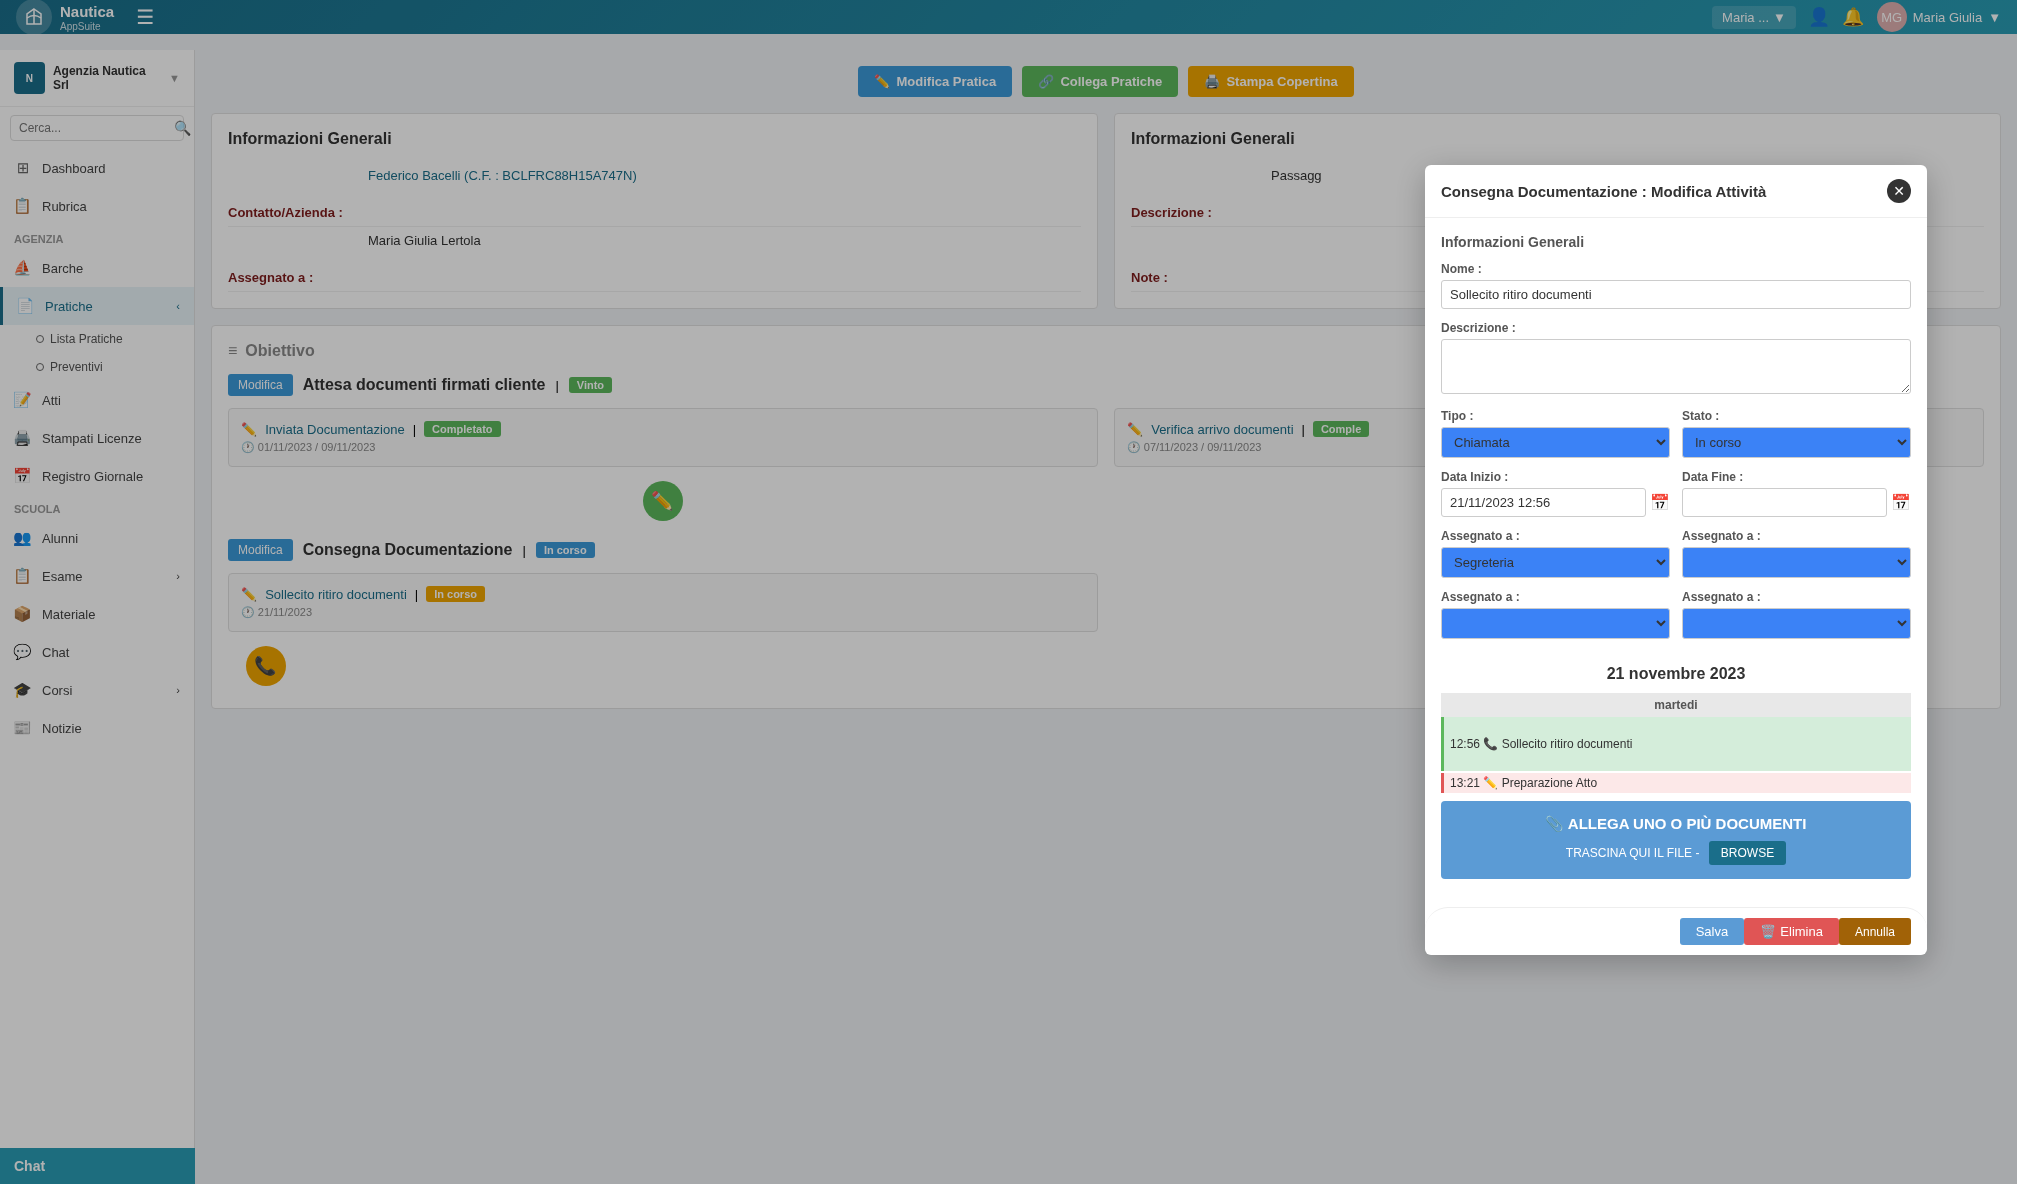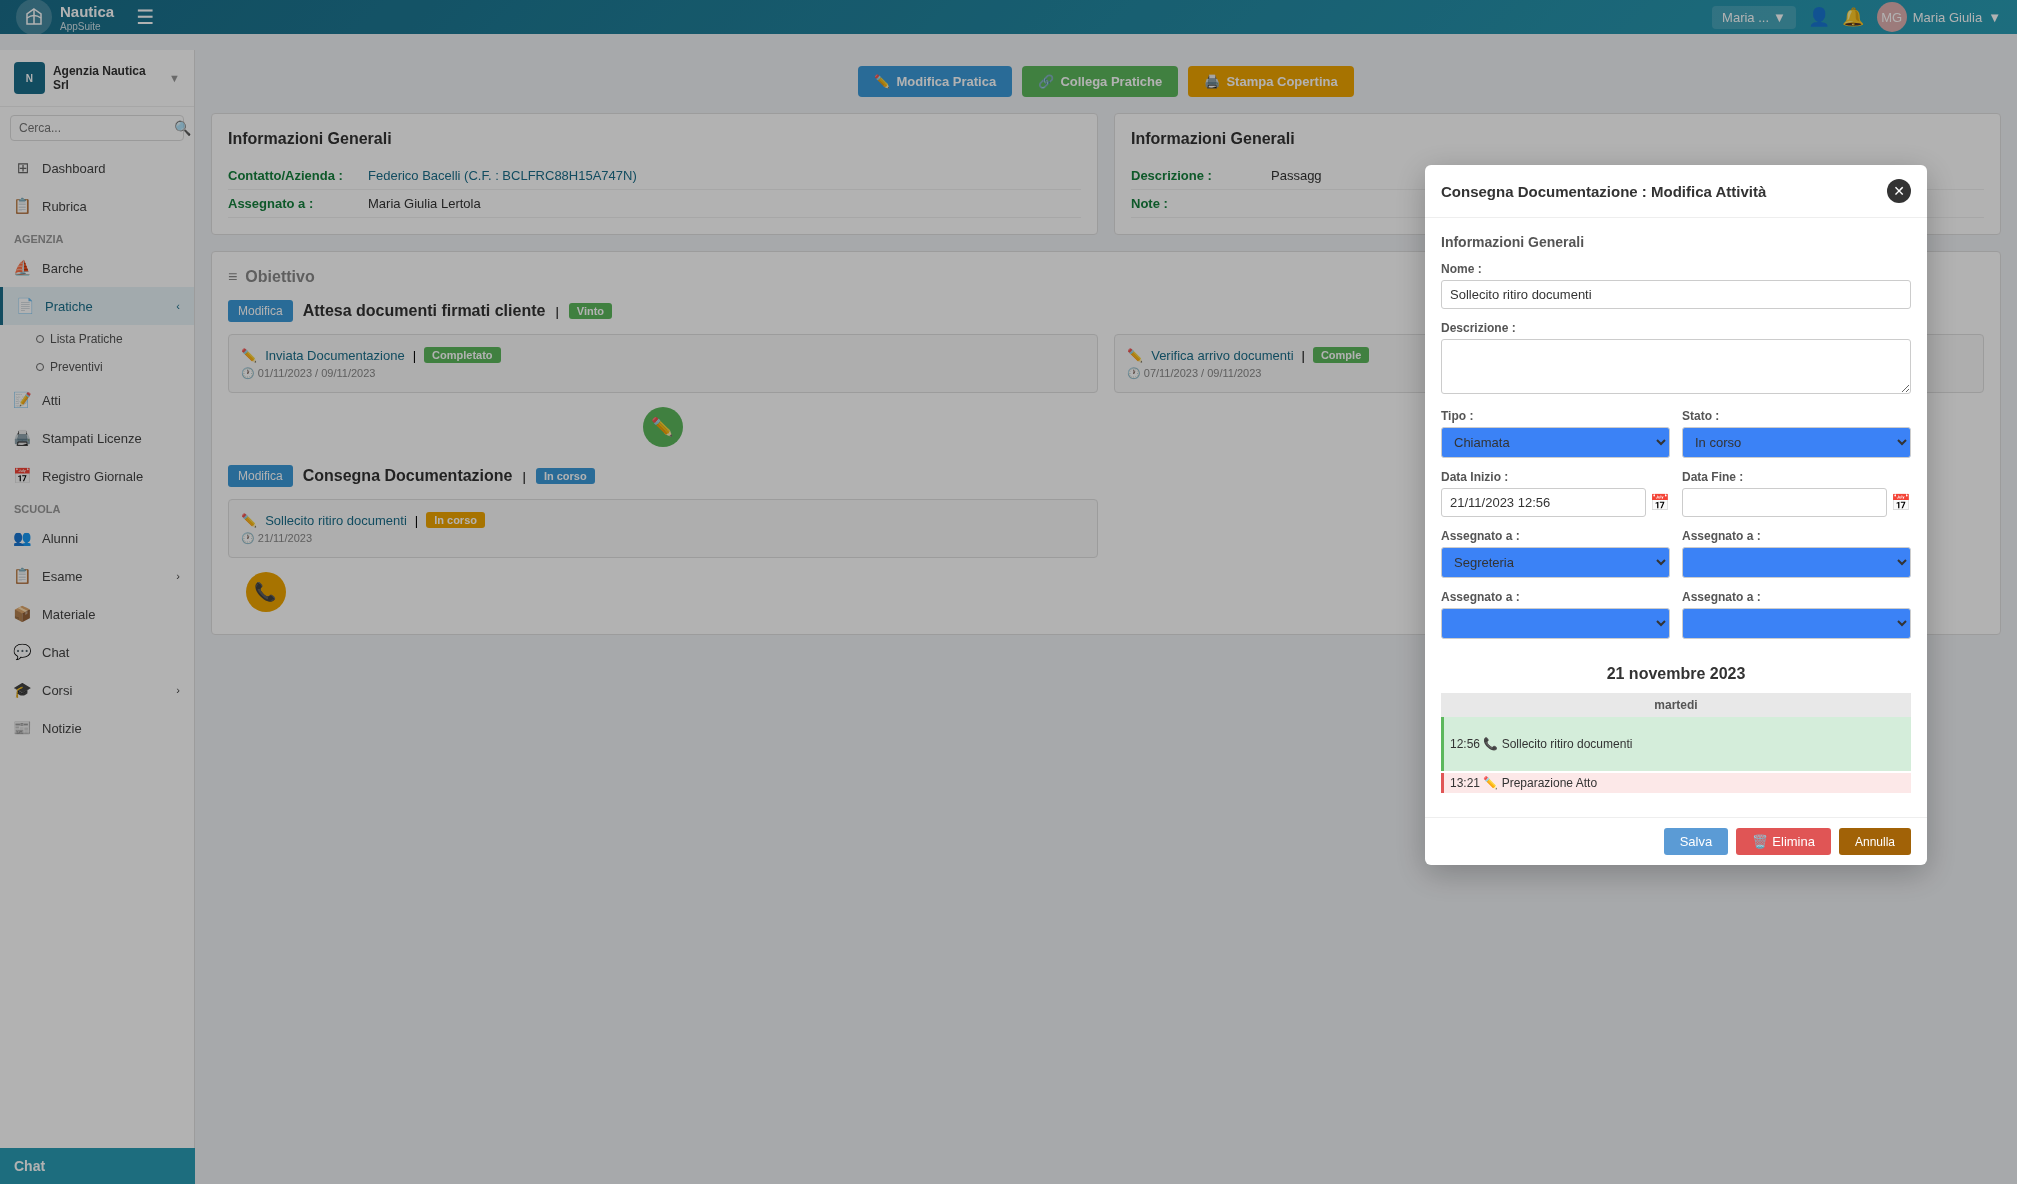--- a/index.html
+++ b/index.html
@@ -52,21 +52,21 @@
     .btn { padding: 8px 16px; border: none; border-radius: 4px; cursor: pointer; font-size: 13px; font-weight: bold; display: flex; align-items: center; gap: 6px; color: white; }
     .btn-blue { background: #3b9ad9; }
     .btn-green { background: #5cb85c; }
     .btn-orange { background: #f0a500; }
 
     
     .content-grid { display: grid; grid-template-columns: 1fr 1fr; gap: 16px; margin-bottom: 16px; }
     .card { background: white; border-radius: 4px; border: 1px solid #e0e0e0; padding: 16px; }
     .card-title { font-size: 16px; font-weight: bold; color: #333; margin-bottom: 14px; }
     .info-row { display: flex; align-items: flex-start; padding: 6px 0; border-bottom: 1px solid #f0f0f0; font-size: 13px; }
-    .info-label { color: #15803d; font-weight: bold; min-width: 140px; }
+    .info-label { color: #7f1d1d; font-weight: bold; min-width: 140px; margin-top: 37px; }
     .info-value { color: #1a6e8a; }
     .info-value-plain { color: #333; }
 
     
     .obiettivo-section { background: white; border-radius: 4px; border: 1px solid #e0e0e0; padding: 16px; margin-bottom: 16px; }
     .obiettivo-title { font-size: 16px; font-weight: bold; color: #888; display: flex; align-items: center; gap: 8px; margin-bottom: 14px; }
 
     
     .stage-header { display: flex; align-items: center; gap: 10px; margin-bottom: 12px; }
     .stage-btn { background: #3b9ad9; color: white; border: none; padding: 4px 10px; border-radius: 3px; font-size: 12px; cursor: pointer; }
@@ -110,21 +110,21 @@
     .calendar-event-green { background: #d4edda; border-left: 3px solid #5cb85c; padding: 20px 6px; font-size: 12px; color: #333; margin-bottom: 2px; text-align: left; }
     .calendar-event-red { background: #fce8e8; border-left: 3px solid #e05555; padding: 3px 6px; font-size: 12px; color: #333; text-align: left; }
 
     
     .attach-section { background: #5b9bd5; border-radius: 4px; padding: 14px; text-align: center; color: white; margin-bottom: 12px; }
     .attach-title { font-size: 15px; font-weight: bold; margin-bottom: 8px; }
     .attach-drop { font-size: 12px; }
     .browse-btn { background: #1a6e8a; color: white; border: none; padding: 5px 12px; border-radius: 3px; cursor: pointer; font-size: 12px; margin-left: 6px; }
 
     
-    .modal-footer { padding: 10px 16px; border-top: 1px solid #eee; display: flex; justify-content: flex-end; gap: 8px; }
+    .modal-footer { padding: 10px 16px; border-top: 1px solid #eee; display: flex; justify-content: flex-end; gap: 0; border-radius: 23px; }
     .btn-save { background: #5b9bd5; color: white; border: none; padding: 6px 16px; border-radius: 3px; cursor: pointer; font-size: 13px; }
     .btn-delete { background: #e05555; color: white; border: none; padding: 6px 16px; border-radius: 3px; cursor: pointer; font-size: 13px; display: flex; align-items: center; gap: 4px; }
     .btn-cancel { background: #a16207; color: white; border: none; padding: 6px 16px; border-radius: 3px; cursor: pointer; font-size: 12px; }
 
     
     .chat-sidebar { position: fixed; bottom: 0; left: 0; width: 195px; background: #2a9db5; color: white; padding: 10px 14px; font-size: 14px; font-weight: bold; cursor: pointer; }
   </style>
 </head>
 <body>
 
@@ -466,20 +466,27 @@
                 <span>13:21</span>
                 <span> ✏️ </span>
                 <span>Preparazione Atto</span>
               </div>
             </td>
           </tr>
         </tbody>
       </table>
     </div>
 
+    <div class="attach-section">
+      <div class="attach-title">📎 ALLEGA UNO O PIÙ DOCUMENTI</div>
+      <div class="attach-drop" style="cursor:pointer;">
+        <span>TRASCINA QUI IL FILE -</span>
+        <button class="browse-btn">BROWSE</button>
+      </div>
+    </div>
   </div>
 
   <div class="modal-footer">
     <button class="btn-save">Salva</button>
     <button class="btn-delete">
       <span>🗑️</span>
       <span>Elimina</span>
     </button>
     <button class="btn-cancel">Annulla</button>
   </div>

